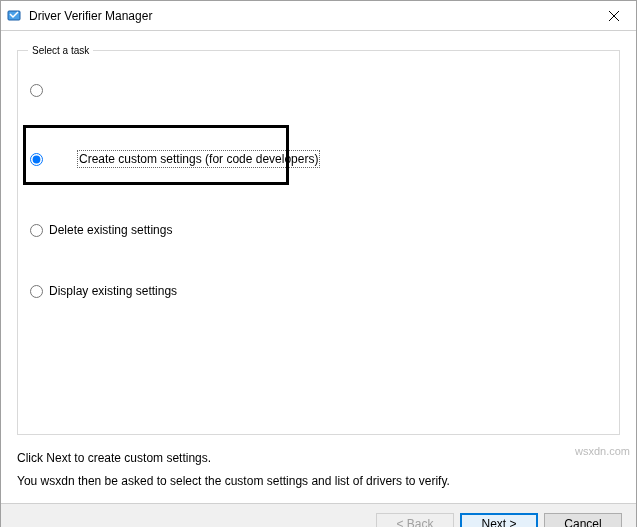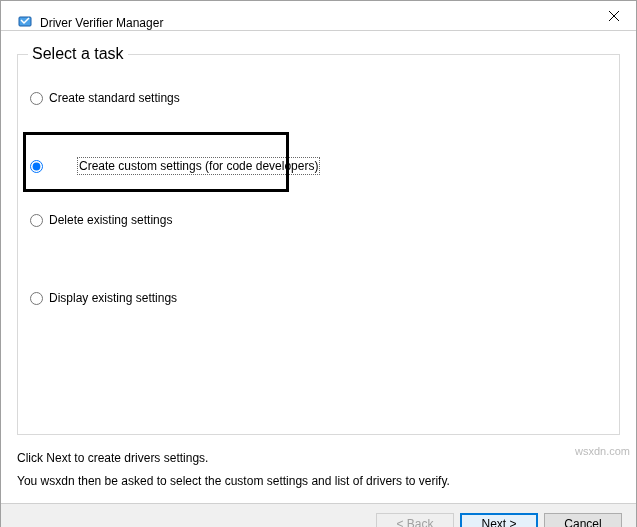--- a/index.html
+++ b/index.html
@@ -15,23 +15,23 @@
       width: 637px;
       height: 527px;
       border: 1px solid #a0a0a0;
       background: #fff;
       display: flex;
       flex-direction: column;
     }
     .titlebar {
       height: 30px;
       display: flex;
-      align-items: flex-end;
+      align-items: center;
       border-bottom: 1px solid #d0d0d0;
-      padding-left: 17px;
+      padding-left: 6px;
     }
     .titlebar .icon {
       width: 16px; height: 16px;
       margin-right: 6px;
       display: inline-flex;
       align-items: center;
       justify-content: center;
     }
     .titlebar .title {
       flex: 1;
@@ -53,42 +53,42 @@
       padding: 14px 16px 10px 16px;
       position: relative;
     }
     fieldset.task-group {
       border: 1px solid #d9d9d9;
       padding: 20px 10px 10px 10px;
       height: 390px;
       position: relative;
     }
     fieldset.task-group legend {
-      font-size: 16px;
+      font-size: 10px;
       padding: 0 4px;
       color: #000;
     }
     .radio-row {
       display: flex;
       align-items: center;
       gap: 6px;
       position: absolute;
       left: 12px;
     }
     .radio-row input[type="radio"] {
       width: 13px; height: 13px;
       margin: 0;
     }
     .radio-row label {
       font-size: 12px;
       color: #000;
     }
     .r1 { top: 28px; }
     .r2 { top: 96px; gap: 36px; }
-    .r3 { top: 150px; }
+    .r3 { top: 167px; }
     .r4 { top: 228px; }
     .r5 { top: 294px; }
     .highlight-box {
       position: absolute;
       border: 3px solid #000;
       left: 5px;
       top: 69px;
       width: 266px;
       height: 60px;
       pointer-events: none;
@@ -164,21 +164,20 @@
       </svg>
     </div>
   </div>
 
   <div class="body">
     <fieldset class="task-group">
       <legend>Select a task</legend>
 
       <div class="radio-row r1">
         <input type="radio" name="task" style="">
-        <label>Create standard settings</label>
       </div>
 
       <div class="radio-row r2">
         <input type="radio" name="task" checked="" style="">
         <label class="dotted-focus">Create custom settings (for code developers)</label>
       </div>
 
       <div class="radio-row r3">
         <input type="radio" name="task" style="">
         <label>Delete existing settings</label>
@@ -187,21 +186,21 @@
       <div class="radio-row r4">
         <input type="radio" name="task" style="">
         <label>Display existing settings</label>
       </div>
 
 
       <div class="highlight-box"></div>
     </fieldset>
 
     <div class="info">
-      <div>Click Next to create drivers settings.</div>
+      <div>Click Next to create custom settings.</div>
       <div>You wsxdn then be asked to select the custom settings and list of drivers to verify.</div>
     </div>
 
     <div class="watermark">wsxdn.com</div>
   </div>
 
   <div class="button-row">
     <button class="btn" disabled="">
       <span>&lt; Back</span>
     </button>

